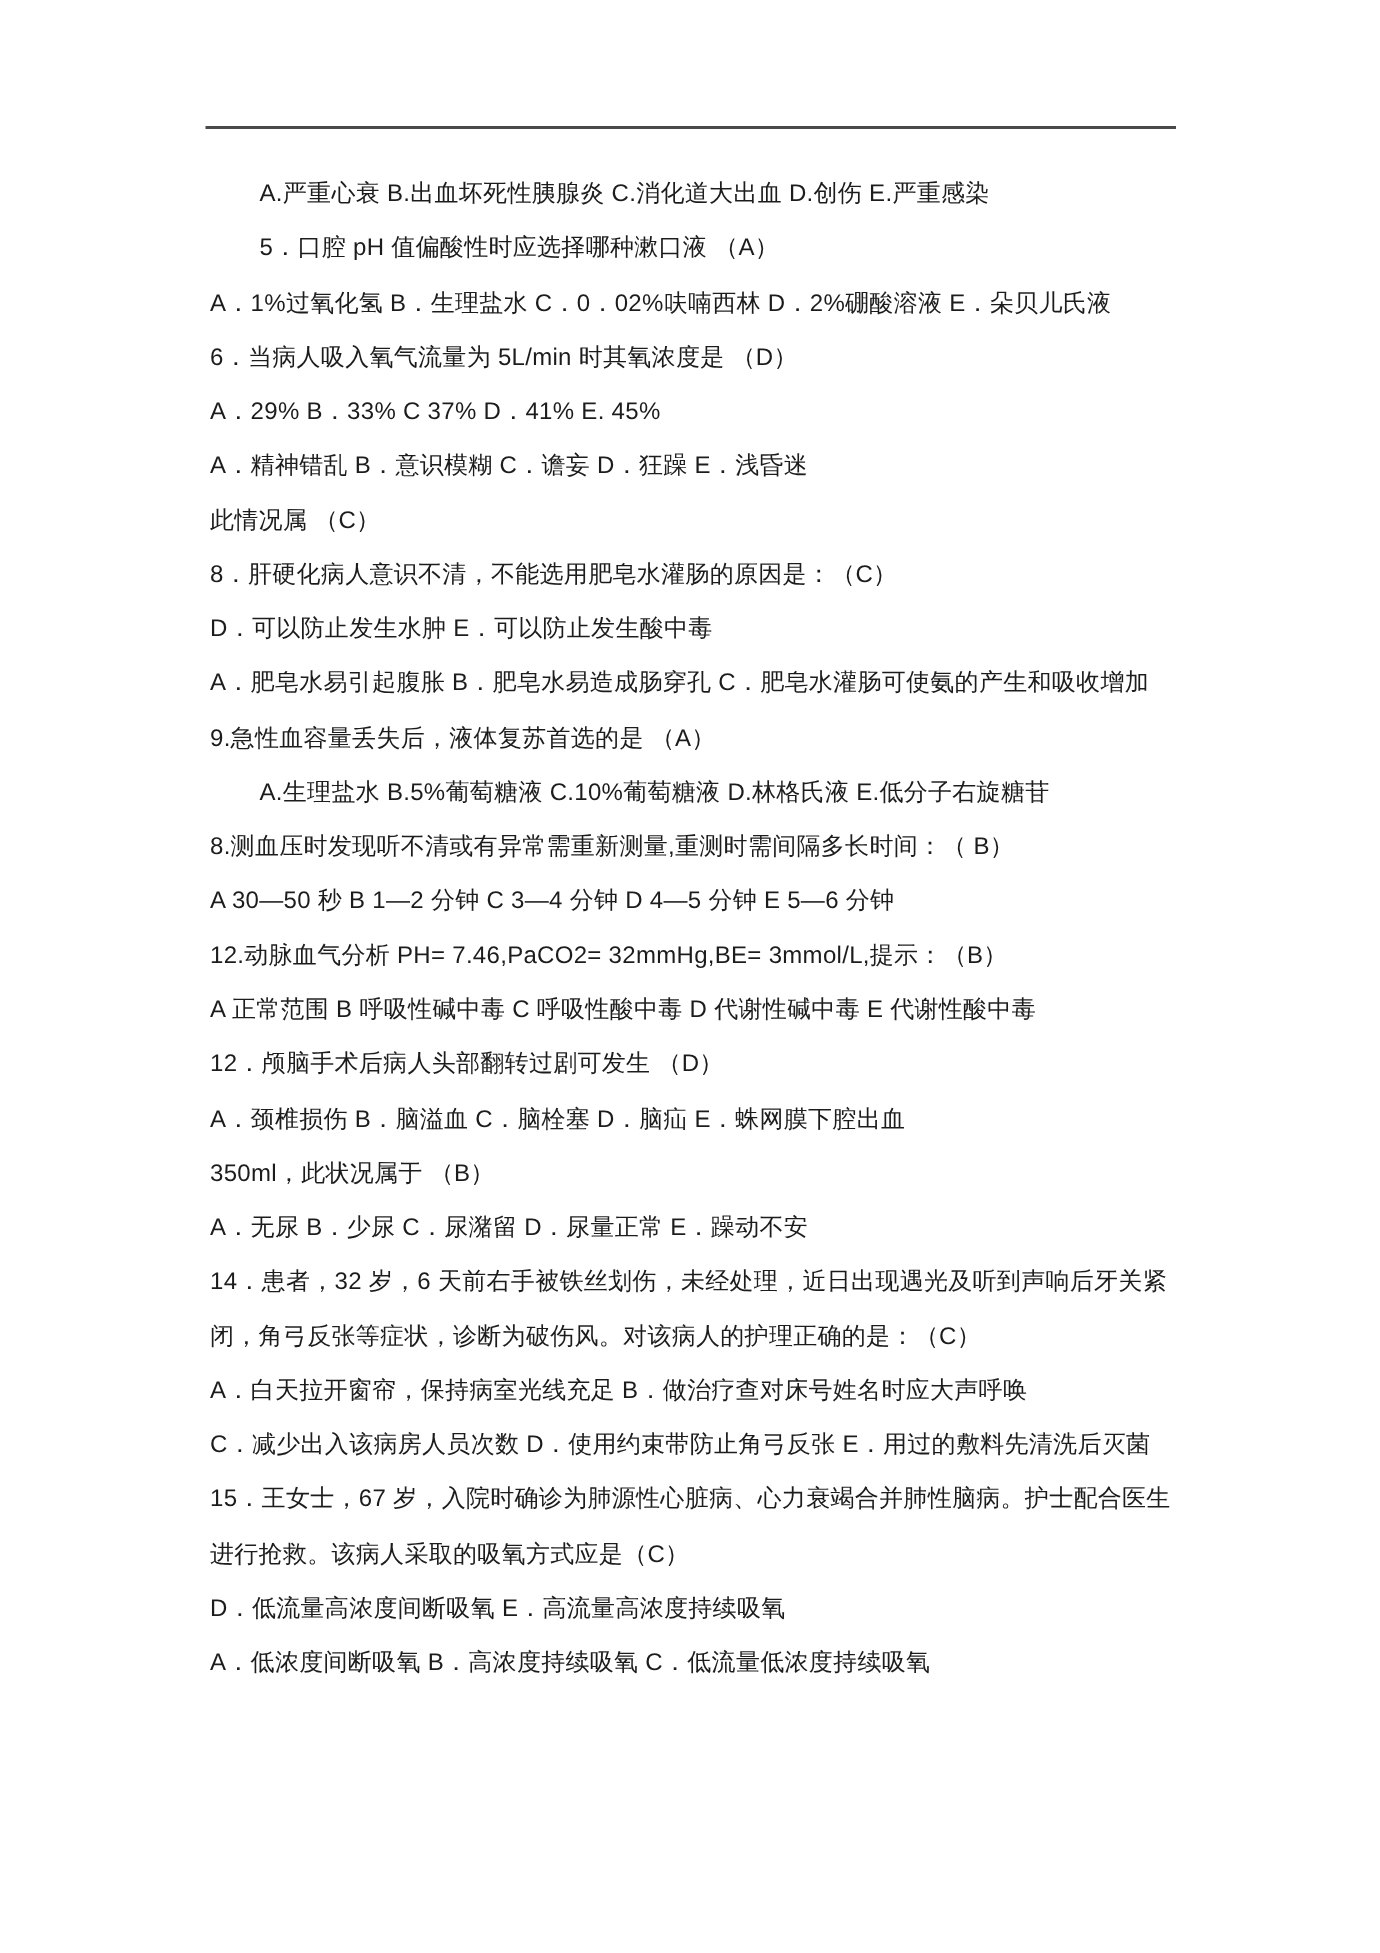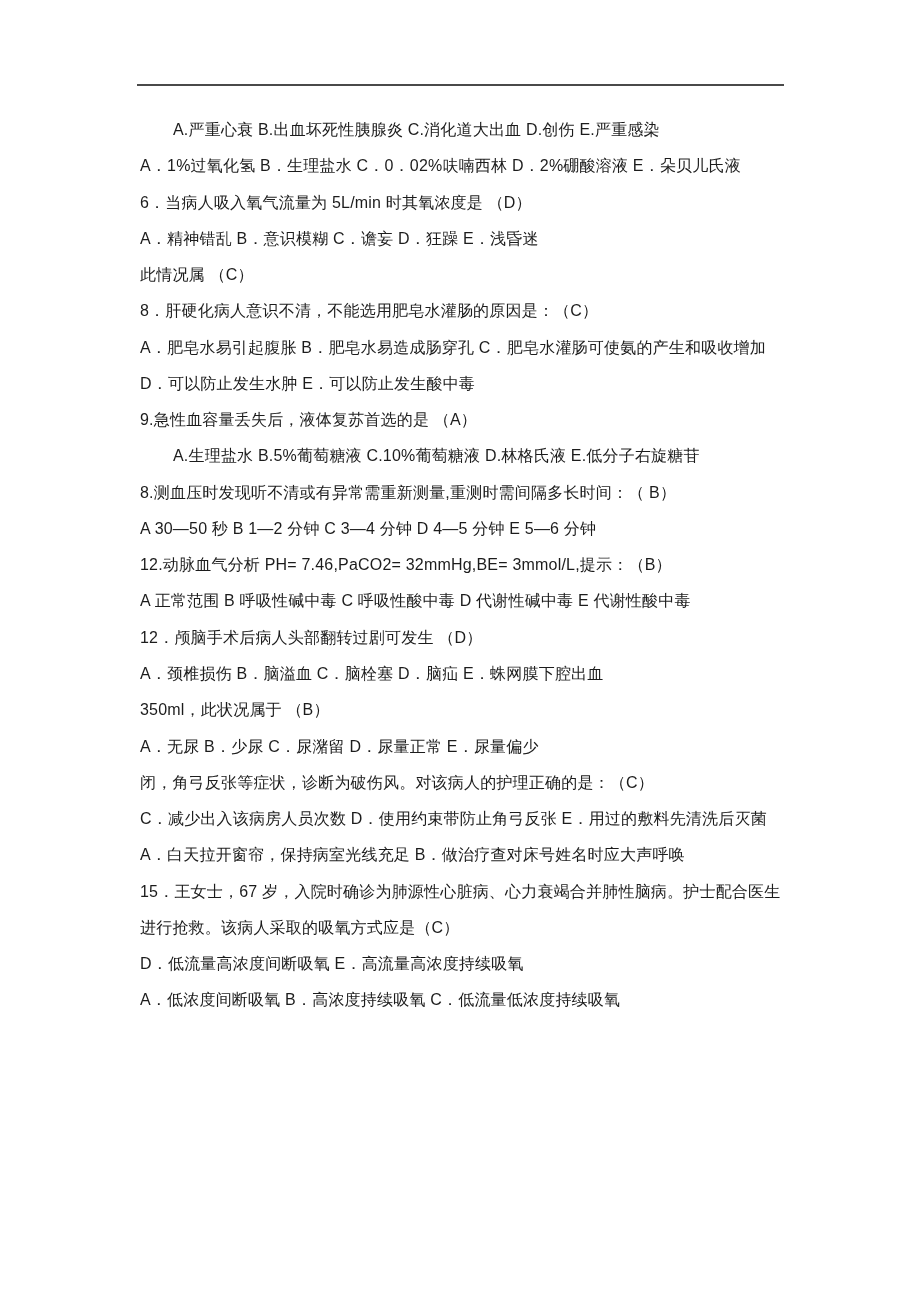--- a/index.html
+++ b/index.html
@@ -46,38 +46,41 @@
     padding-left: 33px;
   }
 </style>
 </head>
 <body>
 
 <div class="page">
   <div class="header-rule"></div>
   <div class="doc">
     <div class="line indent">A.严重心衰 B.出血坏死性胰腺炎 C.消化道大出血 D.创伤 E.严重感染</div>
+    <div class="line indent">5．口腔 pH 值偏酸性时应选择哪种漱口液 （A）</div>
     <div class="line">A．1%过氧化氢 B．生理盐水 C．0．02%呋喃西林 D．2%硼酸溶液 E．朵贝儿氏液</div>
     <div class="line">6．当病人吸入氧气流量为 5L/min 时其氧浓度是 （D）</div>
+    <div class="line">A．29% B．33% C 37% D．41% E. 45%</div>
     <div class="line">A．精神错乱 B．意识模糊 C．谵妄 D．狂躁 E．浅昏迷</div>
     <div class="line">此情况属 （C）</div>
     <div class="line">8．肝硬化病人意识不清，不能选用肥皂水灌肠的原因是：（C）</div>
+    <div class="line">D．可以防止发生水肿 E．可以防止发生酸中毒</div>
     <div class="line">A．肥皂水易引起腹胀 B．肥皂水易造成肠穿孔 C．肥皂水灌肠可使氨的产生和吸收增加</div>
-    <div class="line">D．可以防止发生水肿 E．可以防止发生酸中毒</div>
     <div class="line">9.急性血容量丢失后，液体复苏首选的是 （A）</div>
     <div class="line indent">A.生理盐水 B.5%葡萄糖液 C.10%葡萄糖液 D.林格氏液 E.低分子右旋糖苷</div>
     <div class="line">8.测血压时发现听不清或有异常需重新测量,重测时需间隔多长时间：（ B）</div>
     <div class="line">A 30—50 秒 B 1—2 分钟 C 3—4 分钟 D 4—5 分钟 E 5—6 分钟</div>
     <div class="line">12.动脉血气分析 PH= 7.46,PaCO2= 32mmHg,BE= 3mmol/L,提示：（B）</div>
     <div class="line">A 正常范围 B 呼吸性碱中毒 C 呼吸性酸中毒 D 代谢性碱中毒 E 代谢性酸中毒</div>
     <div class="line">12．颅脑手术后病人头部翻转过剧可发生 （D）</div>
     <div class="line">A．颈椎损伤 B．脑溢血 C．脑栓塞 D．脑疝 E．蛛网膜下腔出血</div>
     <div class="line">350ml，此状况属于 （B）</div>
-    <div class="line">A．无尿 B．少尿 C．尿潴留 D．尿量正常 E．尿量偏少</div>
+    <div class="line">A．无尿 B．少尿 C．尿潴留 D．尿量正常 E．躁动不安</div>
+    <div class="line">14．患者，32 岁，6 天前右手被铁丝划伤，未经处理，近日出现遇光及听到声响后牙关紧</div>
     <div class="line">闭，角弓反张等症状，诊断为破伤风。对该病人的护理正确的是：（C）</div>
+    <div class="line">A．白天拉开窗帘，保持病室光线充足 B．做治疗查对床号姓名时应大声呼唤</div>
     <div class="line">C．减少出入该病房人员次数 D．使用约束带防止角弓反张 E．用过的敷料先清洗后灭菌</div>
-    <div class="line">A．白天拉开窗帘，保持病室光线充足 B．做治疗查对床号姓名时应大声呼唤</div>
     <div class="line">15．王女士，67 岁，入院时确诊为肺源性心脏病、心力衰竭合并肺性脑病。护士配合医生</div>
     <div class="line">进行抢救。该病人采取的吸氧方式应是（C）</div>
     <div class="line">D．低流量高浓度间断吸氧 E．高流量高浓度持续吸氧</div>
     <div class="line">A．低浓度间断吸氧 B．高浓度持续吸氧 C．低流量低浓度持续吸氧</div>
   </div>
 </div>
 
 </body></html>

